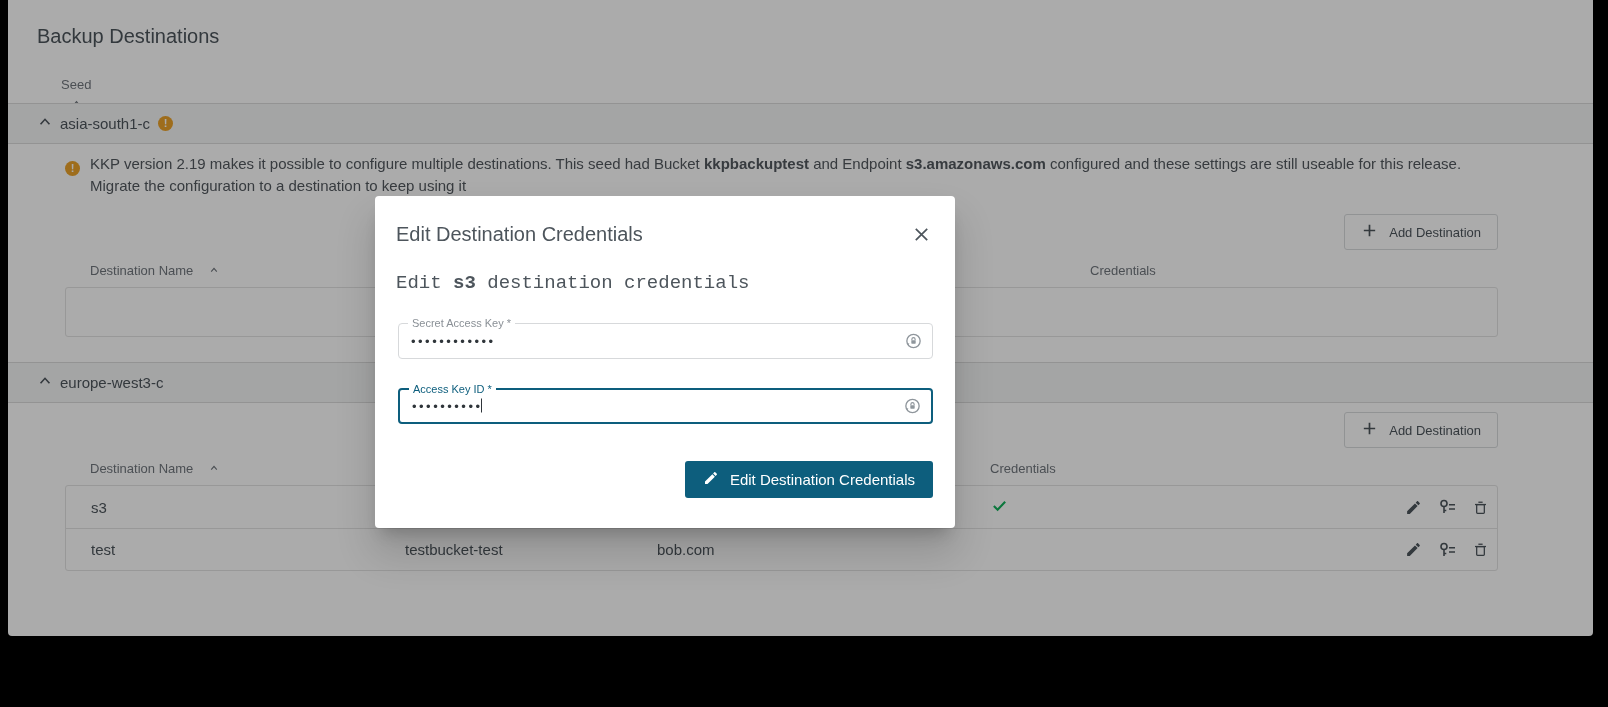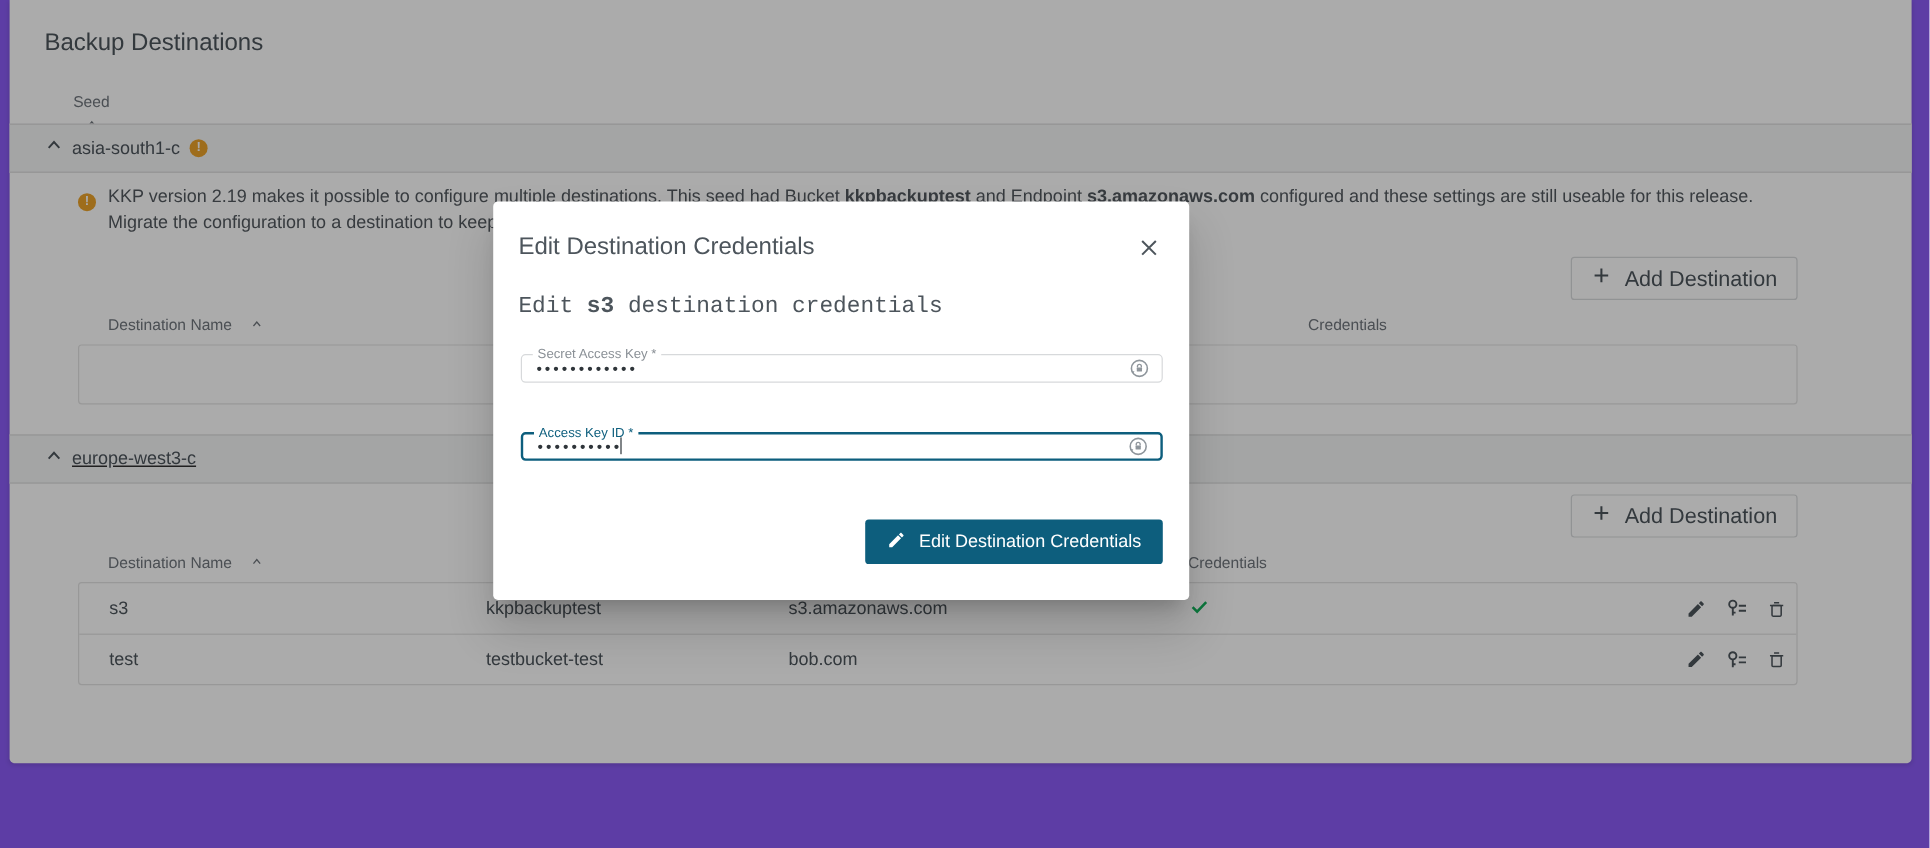--- a/index.html
+++ b/index.html
@@ -1,46 +1,46 @@
 <!DOCTYPE html>
 <html><head>
 <meta charset="utf-8">
 <style>
   * { margin:0; padding:0; box-sizing:border-box; }
   html,body { background:#f0f1f2; }
   .stage { position:relative; width:1608px; height:707px; overflow:hidden;
-           font-family:"Liberation Sans", sans-serif; background:#8b5cf6; }
+           font-family:"Liberation Sans", sans-serif; background:#000000; }
 
   
   .card { position:absolute; left:8px; top:0; width:1585px; height:636px;
           background:#fff; border-radius:0 0 4px 4px;
           box-shadow:0 1px 4px rgba(0,0,0,.14); }
   .page-title { position:absolute; left:29px; top:25px; font-size:20px; color:#4d555c; }
   .seed-header { position:absolute; left:53px; top:77px; display:flex; align-items:center; gap:5px;
                  font-size:13px; color:#70767d; cursor:pointer;flex-direction:column; }
 
   .band { position:absolute; left:0; width:100%; height:41px; background:#f5f6f7;
           border-top:1px solid #dcdcdc; border-bottom:1px solid #dcdcdc;
           display:flex; align-items:center; padding-left:29px; cursor:pointer; }
   .band-label { margin-left:7px; font-size:15px; color:#4d555c; }
-  .band1 { top:103px; } .band2 { top:362px;text-decoration:underline; }
+  .band1 { top:103px; } .band2 { top:362px; }
 
   .warn-dot { width:15px; height:15px; border-radius:50%; background:#eca32a; color:#fff;
               font-size:11px; font-weight:bold; line-height:15px; text-align:center;
               flex:0 0 auto; margin-left:8px; }
   .warn-dot-abs { position:absolute; left:57px; top:161px; margin-left:0; }
 
   .warn-text { position:absolute; left:82px; top:153px; width:1372px;
                font-size:15px; line-height:21.5px; color:#53595f; }
   .warn-text b { font-weight:bold; }
 
   .add-btn { position:absolute; right:95px; height:36px; padding:0 16px;
              display:inline-flex; align-items:center; gap:11px;
              background:#fff; border:1px solid #d9dbdd; border-radius:3px;
-             font-size:18px; color:#4d555c; cursor:pointer;
+             font-size:13px; color:#4d555c; cursor:pointer;
              font-family:"Liberation Sans", sans-serif; }
   .add-btn-1 { top:214px; } .add-btn-2 { top:412px; }
 
   .thead { position:absolute; left:57px; width:1433px; display:grid;
            grid-template-columns:314px 252px 334px 1fr 124px; padding-left:25px;
            font-size:13px; color:#70767d; }
   .thead.head-wide { grid-template-columns:314px 252px 434px 1fr 24px; }
   .thead-1 { top:263px; } .thead-2 { top:461px; }
   .th { display:flex; align-items:center; gap:16px; }
 
@@ -51,30 +51,30 @@
                 border:1px solid #e3e3e3; border-radius:3px; background:#fff; }
   .dest-row { display:grid; grid-template-columns:314px 252px 334px 1fr 124px;
               align-items:center; height:42px; padding-left:25px;
               font-size:15px; color:#4d555c; }
   .dest-row + .dest-row { border-top:1px solid #e3e3e3; }
   .cell-actions { display:flex; justify-content:flex-end; gap:16px; padding-right:8px; }
   .icon-btn { background:none; border:none; padding:0; cursor:pointer; line-height:0; }
 
   
   .backdrop { position:absolute; inset:0; background:rgba(0,0,0,.33); }
-  .modal { position:absolute; left:375px; top:168px; width:580px; height:332px;
+  .modal { position:absolute; left:375px; top:196px; width:580px; height:332px;
            background:#fff; border-radius:4px;
-           box-shadow:0 11px 15px -7px rgba(0,0,0,.2), 0 24px 38px 3px rgba(0,0,0,.14);margin-left:36px; }
+           box-shadow:0 11px 15px -7px rgba(0,0,0,.2), 0 24px 38px 3px rgba(0,0,0,.14); }
   .modal-title { position:absolute; left:21px; top:27px; font-size:20px; color:#4d555c; }
   .modal-close { position:absolute; right:22px; top:27px; background:none; border:none;
                  cursor:pointer; line-height:0; padding:2px; }
   .modal-subtitle { position:absolute; left:21px; top:76px; font-size:19px; color:#4d555c;font-family:Liberation Mono, monospace; }
   .modal-subtitle b { font-weight:bold; }
 
-  .field { position:absolute; left:23px; width:535px; height:24px;
+  .field { position:absolute; left:23px; width:535px; height:36px;
            border:1px solid #d7d9db; border-radius:4px; background:#fff; cursor:text; }
   .field-1 { top:127px; }
   .field-2 { top:192px; border:2px solid #0d5e7d;padding-left:35px; }
   .field-label { position:absolute; top:-7px; left:9px; background:#fff; padding:0 4px;
                  font-size:11px; color:#8a9096; white-space:nowrap; }
   .field-2 .field-label { color:#0d5e7d; }
   .field-value { position:absolute; left:12px; top:50%; transform:translateY(-50%);
                  font-size:13px; letter-spacing:2.5px; color:#2f353a; white-space:nowrap; }
   .caret { display:inline-block; width:1.5px; height:14px; background:#2f353a;
            vertical-align:-2px; margin-left:-2px; }

